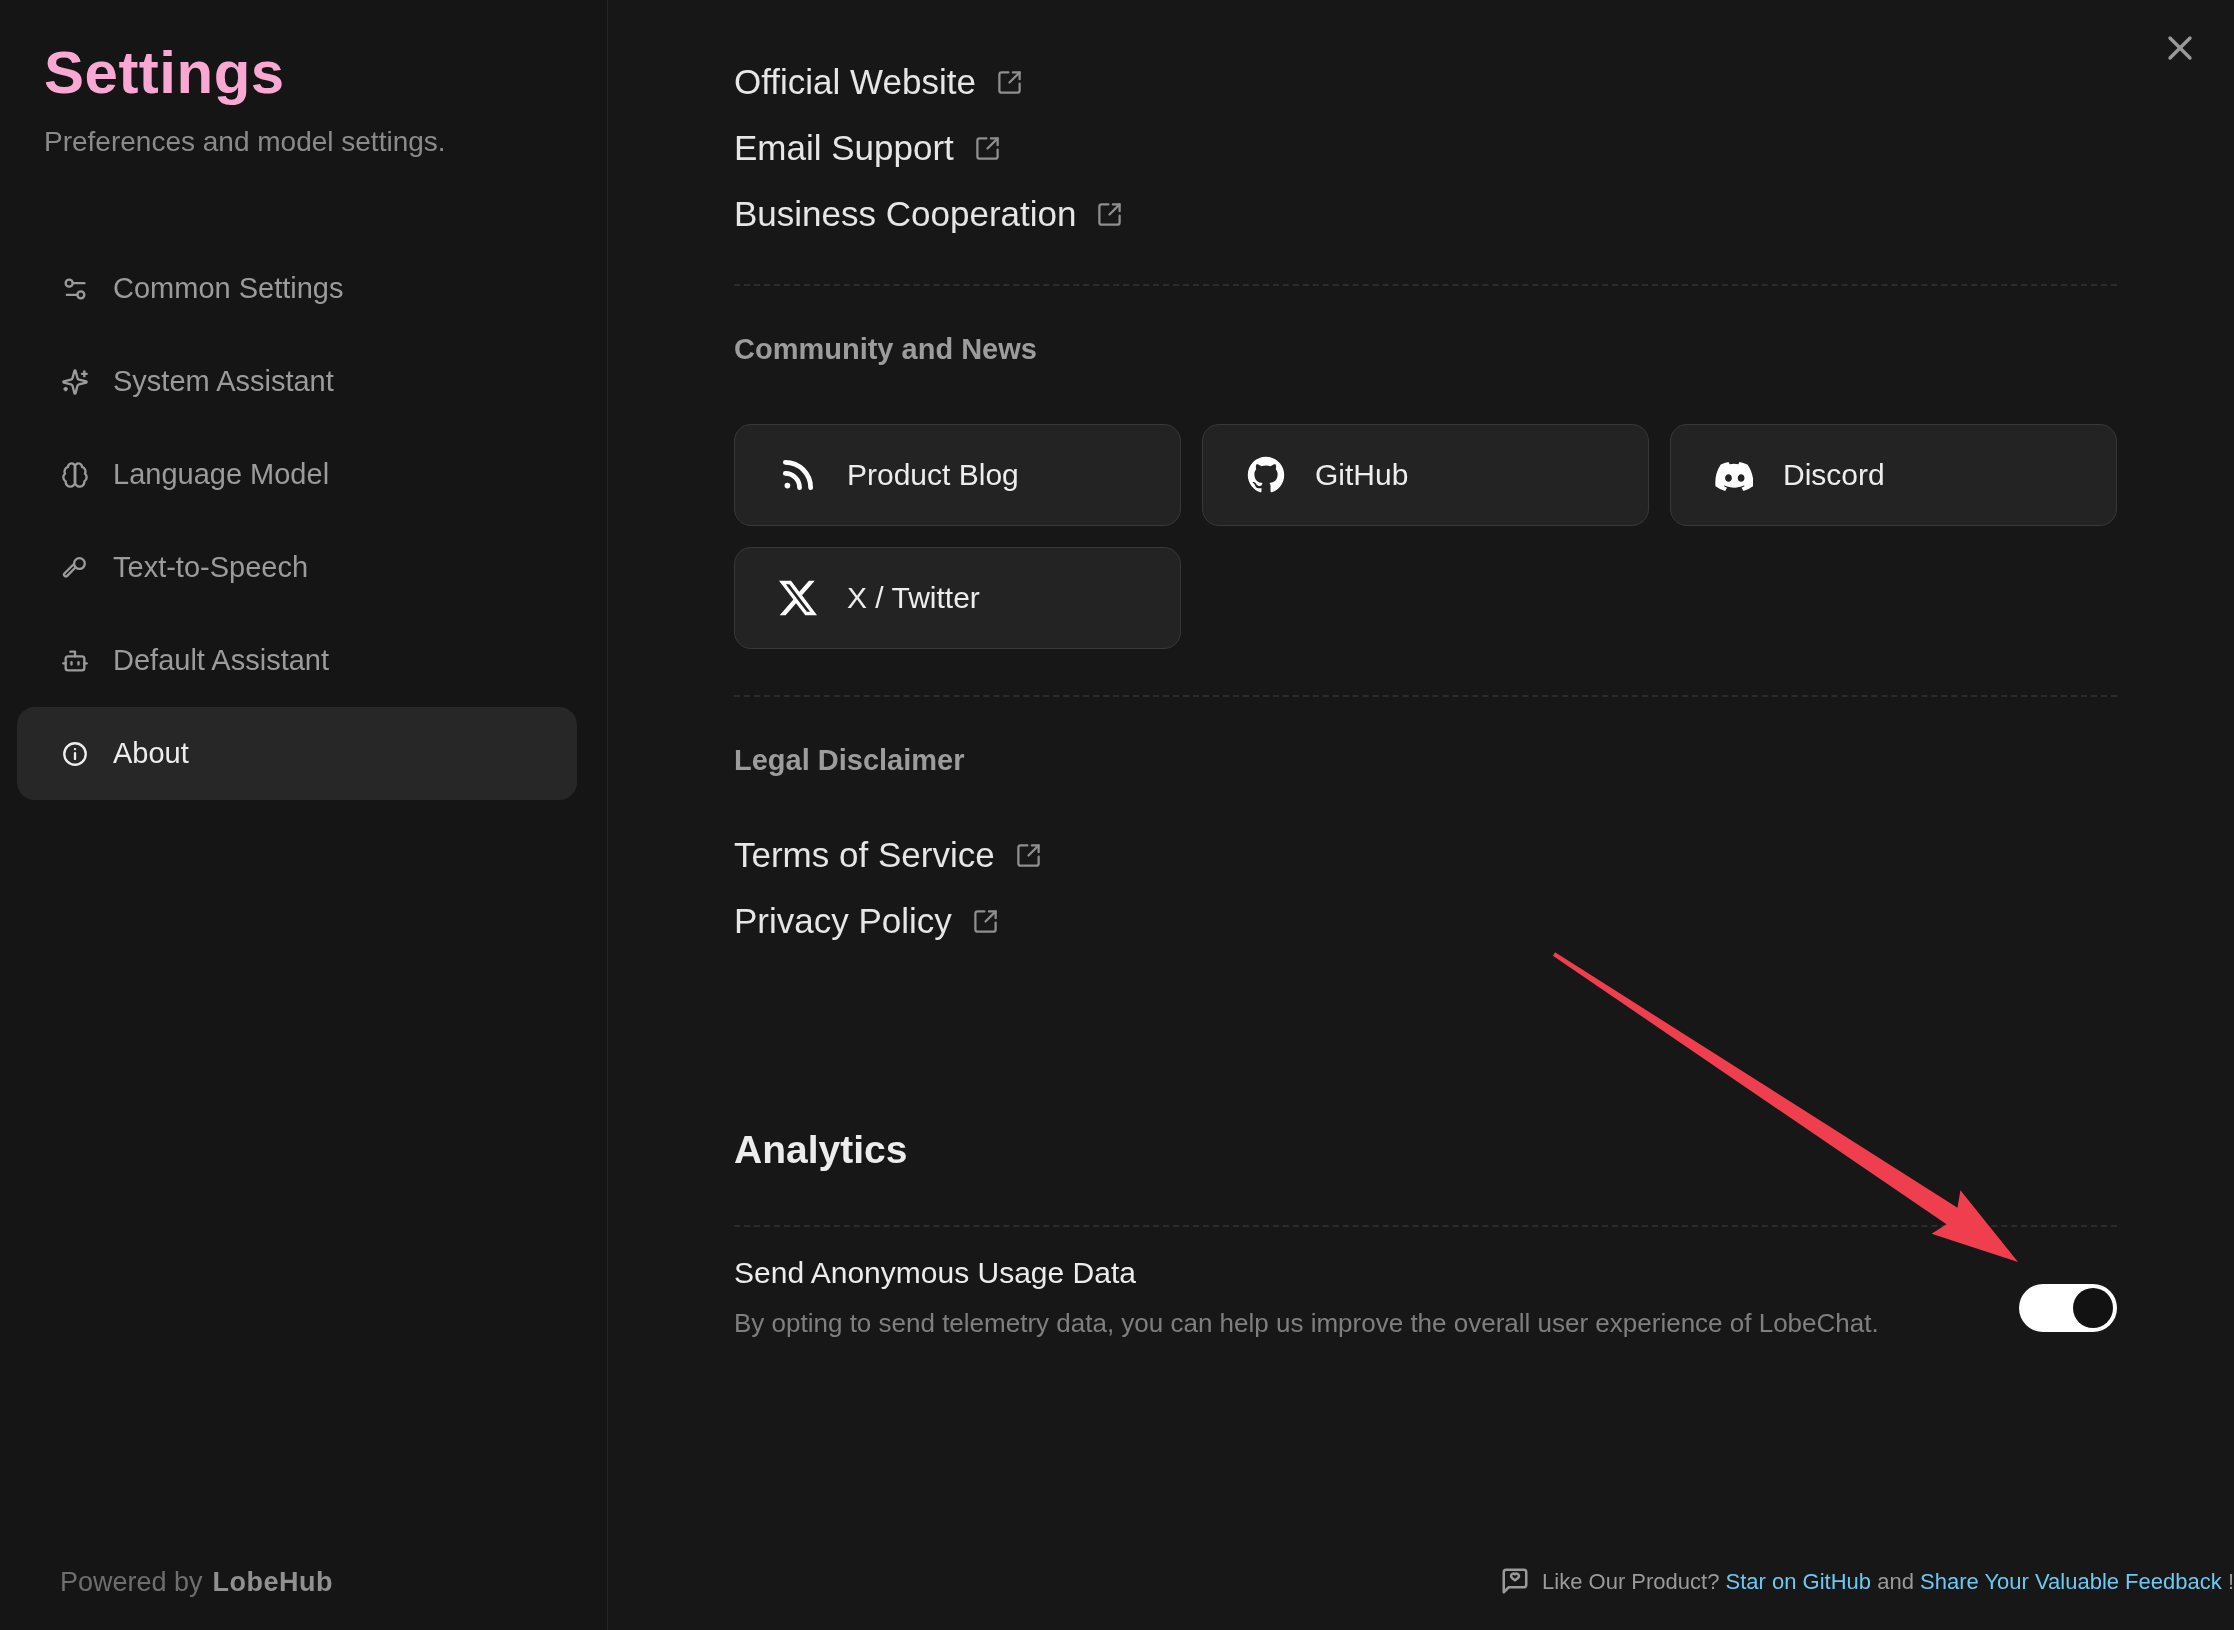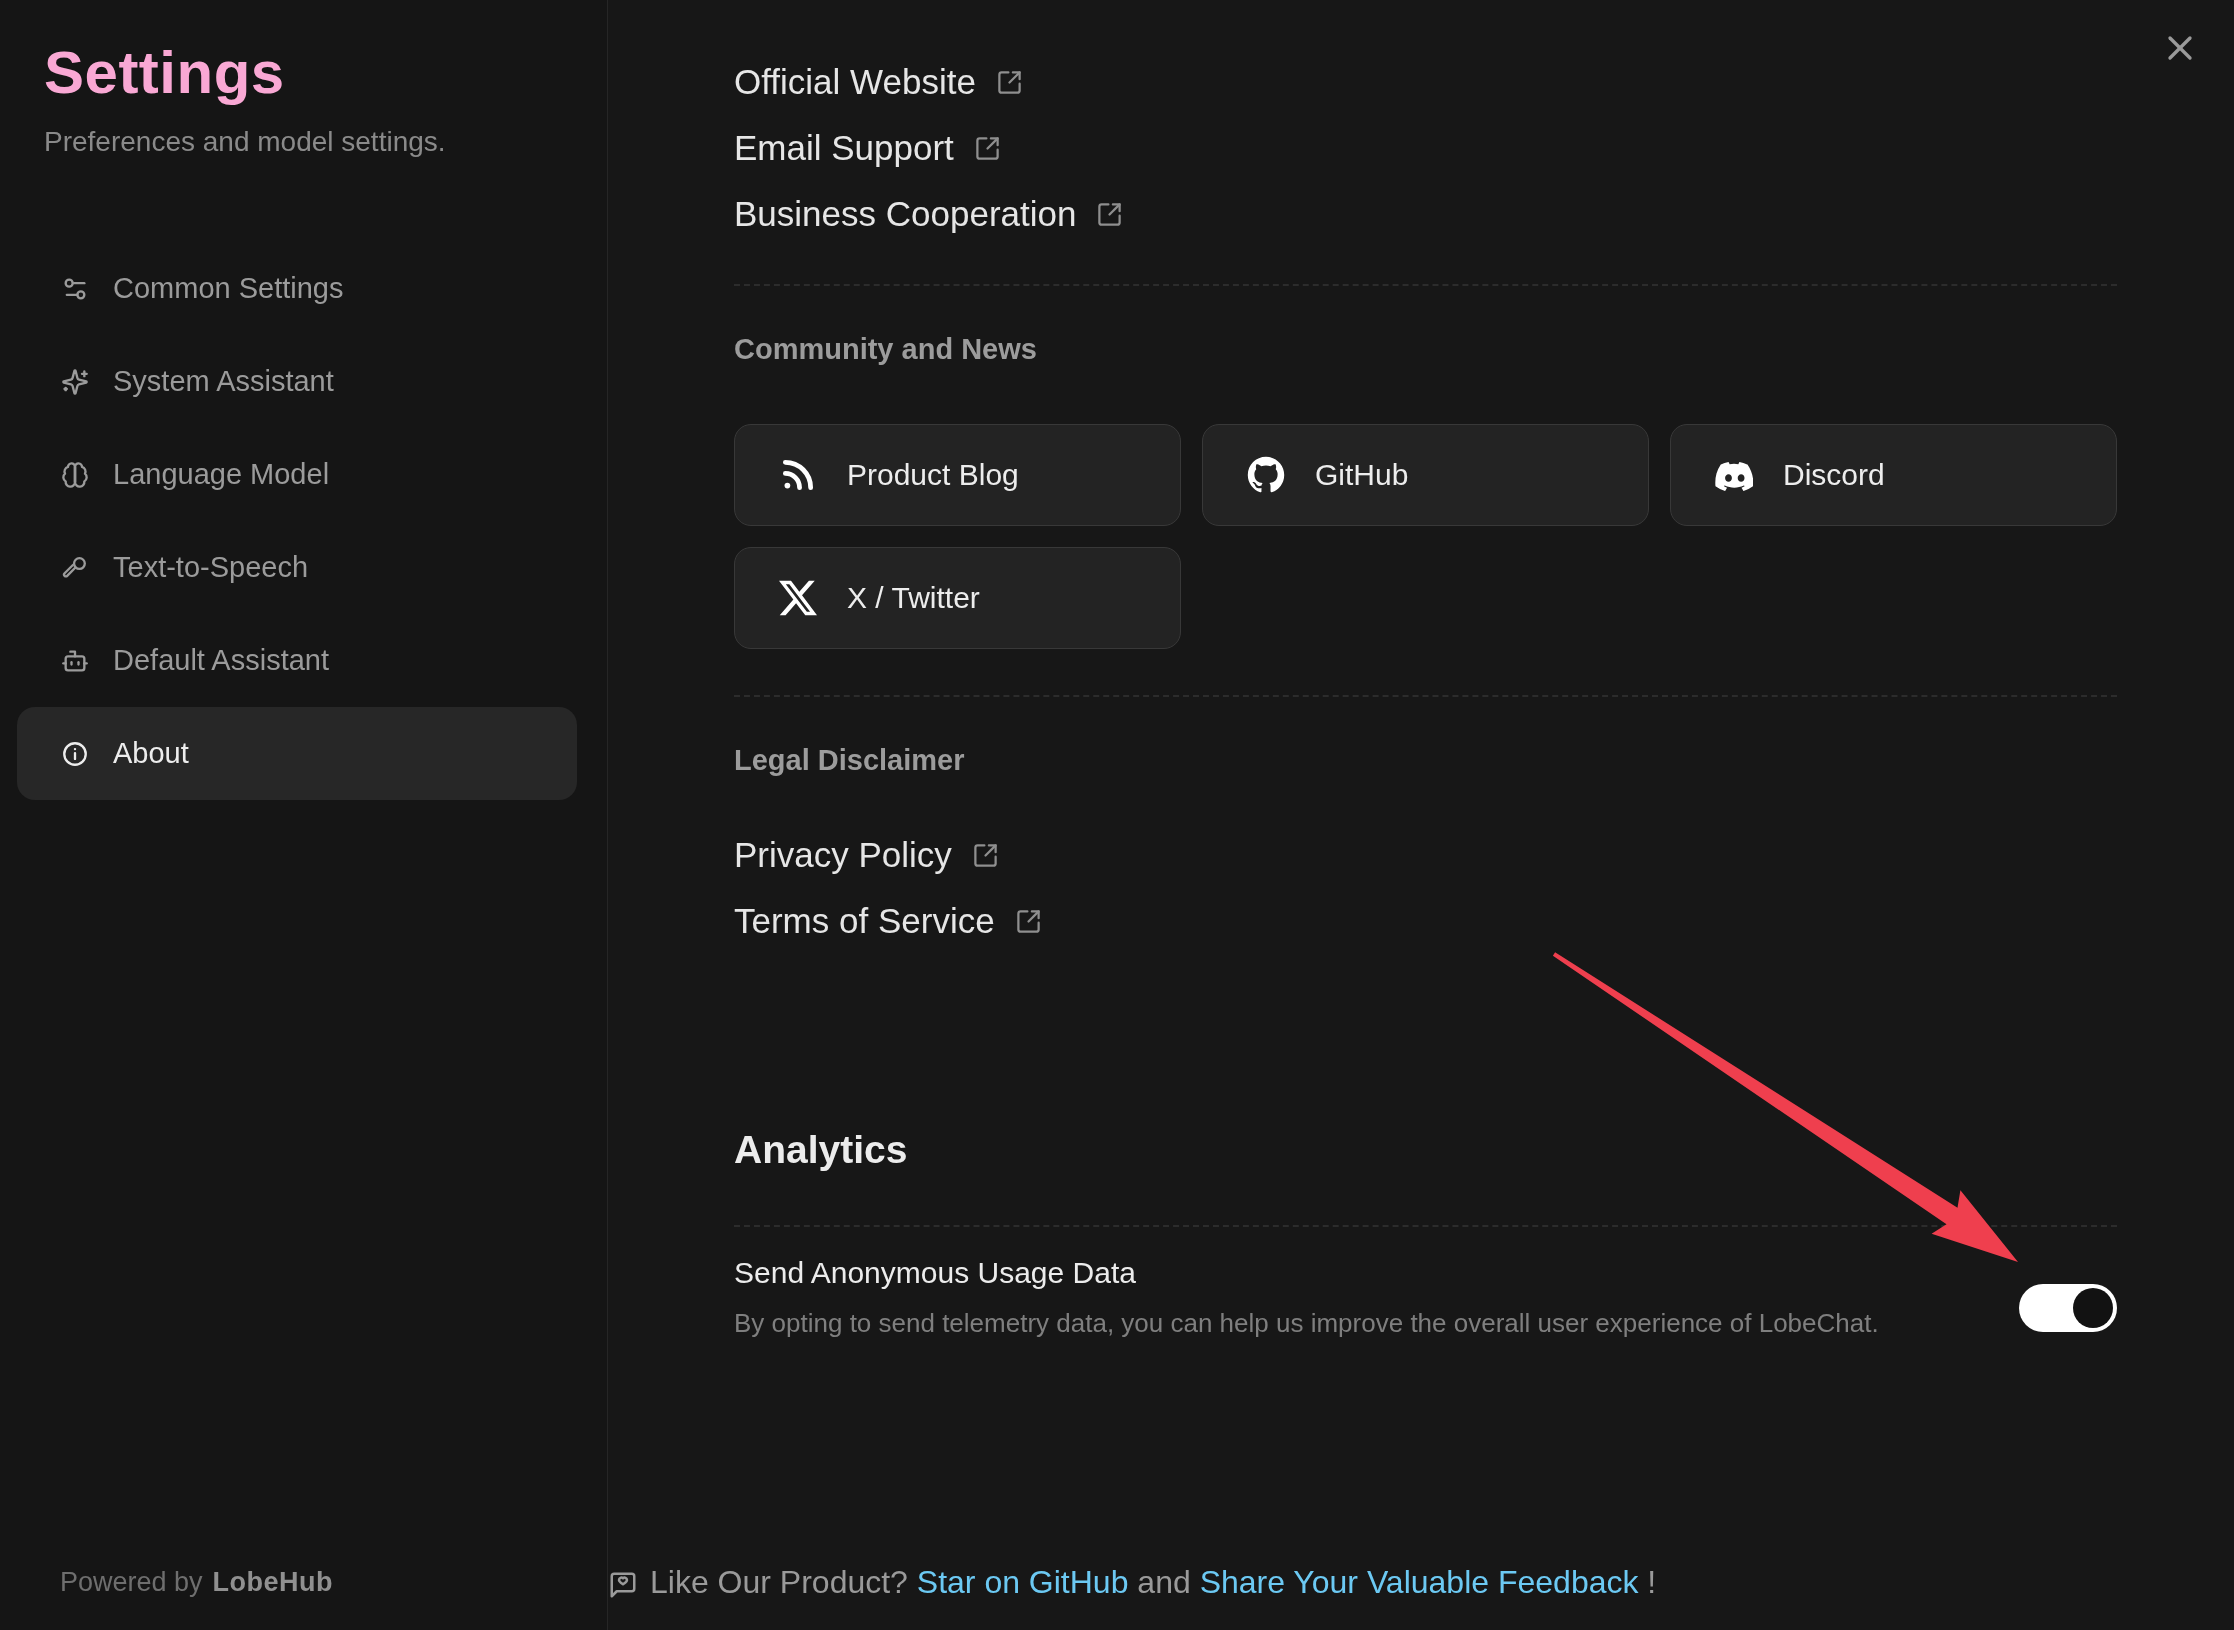--- a/index.html
+++ b/index.html
@@ -64,22 +64,22 @@
     background:#ffffff; border-radius:24px; cursor:pointer;
   }
   .toggle .knob {
     position:absolute; top:4px; right:4px; width:40px; height:40px;
     border-radius:50%; background:#121212;
   }
 
   .arrow-annotation { position:absolute; left:940px; top:950px; width:480px; height:325px; pointer-events:none; z-index:5; }
 
   .main-footer {
-    position:absolute; left:0; right:0; bottom:28px; text-align:left;
-    font-size:32px; color:#9a9a9a; line-height:40px;
+    position:absolute; left:0; right:0; bottom:28px; text-align:right;
+    font-size:22px; color:#9a9a9a; line-height:40px;
   }
   .main-footer .f-icon { display:inline-block; vertical-align:-7px; width:30px; height:30px; color:#9a9a9a; margin-right:12px; }
   .main-footer .f-icon svg { width:30px; height:30px; stroke:currentColor; stroke-width:2; stroke-linecap:round; stroke-linejoin:round; fill:none; display:inline; }
   .main-footer a { text-decoration:none; cursor:pointer; }
 </style>
 </head>
 <body>
 
 <div class="stage">
 
@@ -248,31 +248,31 @@
           <span>X / Twitter</span>
         </div>
       </div>
 
       <div class="divider" style="top:695px;"></div>
 
       <div class="group-title" style="top:744px;">Legal Disclaimer</div>
 
       <div style="position:absolute; top:822px; left:0;">
         <div class="link-row">
+          <span>Terms of Service</span>
+          <span class="ext-icon">
+            <svg viewBox="0 0 24 24">
+                <path d="M21 13v6a2 2 0 0 1-2 2H5a2 2 0 0 1-2-2V5a2 2 0 0 1 2-2h6"></path>
+                <path d="m21 3-9 9"></path>
+                <path d="M15 3h6v6"></path>
+              </svg>
+          </span>
+        </div>
+        <div class="link-row">
           <span>Privacy Policy</span>
-          <span class="ext-icon">
-            <svg viewBox="0 0 24 24">
-                <path d="M21 13v6a2 2 0 0 1-2 2H5a2 2 0 0 1-2-2V5a2 2 0 0 1 2-2h6"></path>
-                <path d="m21 3-9 9"></path>
-                <path d="M15 3h6v6"></path>
-              </svg>
-          </span>
-        </div>
-        <div class="link-row">
-          <span>Terms of Service</span>
           <span class="ext-icon">
             <svg viewBox="0 0 24 24">
                 <path d="M21 13v6a2 2 0 0 1-2 2H5a2 2 0 0 1-2-2V5a2 2 0 0 1 2-2h6"></path>
                 <path d="m21 3-9 9"></path>
                 <path d="M15 3h6v6"></path>
               </svg>
           </span>
         </div>
       </div>
 

